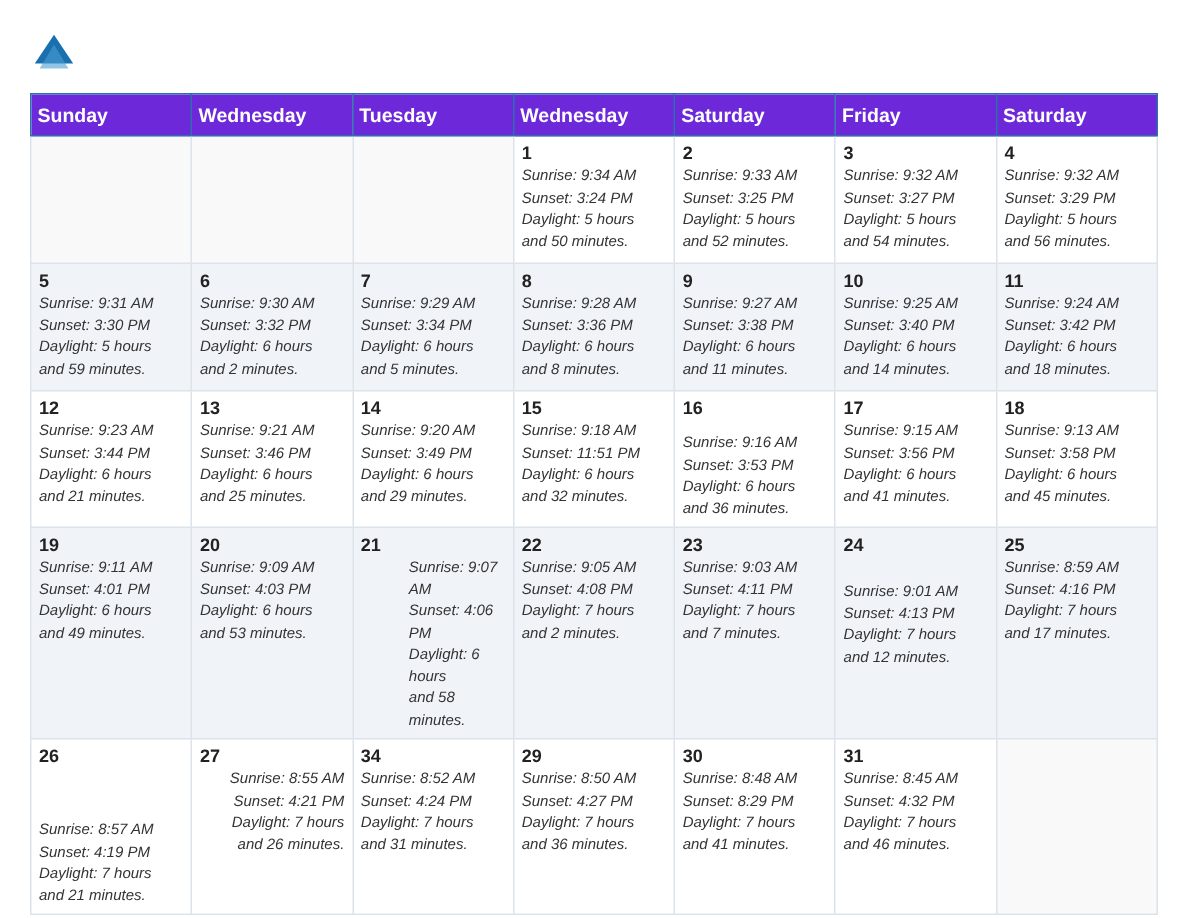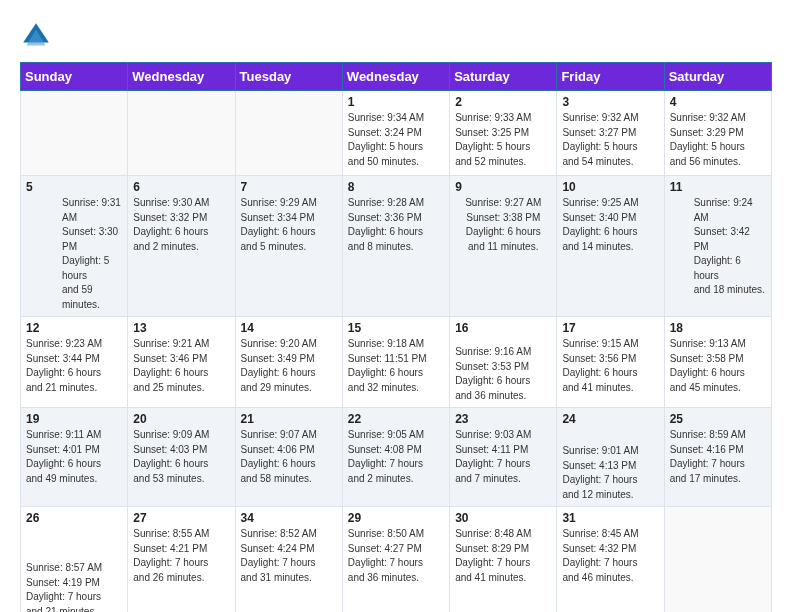--- a/index.html
+++ b/index.html
@@ -76,20 +76,21 @@
     .day-number {
       font-weight: bold;
       font-size: 12px;
       display: block;
       margin-bottom: 2px;
     }
     .day-info {
       font-size: 10px;
       color: #333;
       line-height: 1.45;
+      font-style: italic;
     }
     .empty { background: #f9f9f9; }
   </style>
 </head>
 <body>
 
 <div class="header">
   <div class="logo">
     <svg class="logo-icon" viewBox="0 0 40 40">
       <polygon points="20,4 36,28 4,28" fill="#1a6faf"></polygon>
@@ -148,21 +149,21 @@
           <span class="day-number">4</span>
           <div class="day-info" style="white-space: pre-line;">Sunrise: 9:32 AM
 Sunset: 3:29 PM
 Daylight: 5 hours
 and 56 minutes.</div>
         </td>
       </tr>
       <tr>
         <td>
           <span class="day-number">5</span>
-          <div class="day-info" style="white-space: pre-line; margin-left: 36px;">Sunrise: 9:31 AM
+          <div class="day-info" style="white-space: pre-line;">Sunrise: 9:31 AM
 Sunset: 3:30 PM
 Daylight: 5 hours
 and 59 minutes.</div>
         </td>
         <td>
           <span class="day-number">6</span>
           <div class="day-info" style="white-space: pre-line;">Sunrise: 9:30 AM
 Sunset: 3:32 PM
 Daylight: 6 hours
 and 2 minutes.</div>
@@ -176,35 +177,35 @@
         </td>
         <td>
           <span class="day-number">8</span>
           <div class="day-info" style="white-space: pre-line;">Sunrise: 9:28 AM
 Sunset: 3:36 PM
 Daylight: 6 hours
 and 8 minutes.</div>
         </td>
         <td>
           <span class="day-number">9</span>
-          <div class="day-info" style="white-space: pre-line; text-align: center;">Sunrise: 9:27 AM
+          <div class="day-info" style="white-space: pre-line;">Sunrise: 9:27 AM
 Sunset: 3:38 PM
 Daylight: 6 hours
 and 11 minutes.</div>
         </td>
         <td>
           <span class="day-number">10</span>
           <div class="day-info" style="white-space: pre-line;">Sunrise: 9:25 AM
 Sunset: 3:40 PM
 Daylight: 6 hours
 and 14 minutes.</div>
         </td>
         <td>
           <span class="day-number">11</span>
-          <div class="day-info" style="white-space: pre-line; margin-left: 24px;">Sunrise: 9:24 AM
+          <div class="day-info" style="white-space: pre-line;">Sunrise: 9:24 AM
 Sunset: 3:42 PM
 Daylight: 6 hours
 and 18 minutes.</div>
         </td>
       </tr>
       <tr>
         <td>
           <span class="day-number">12</span>
           <div class="day-info" style="white-space: pre-line;">Sunrise: 9:23 AM
 Sunset: 3:44 PM
@@ -264,21 +265,21 @@
         </td>
         <td>
           <span class="day-number">20</span>
           <div class="day-info" style="white-space: pre-line;">Sunrise: 9:09 AM
 Sunset: 4:03 PM
 Daylight: 6 hours
 and 53 minutes.</div>
         </td>
         <td>
           <span class="day-number">21</span>
-          <div class="day-info" style="white-space: pre-line;">Sunrise: 9:07 AM
+          <div class="day-info" style="white-space: pre-line; margin-left: 32px;">Sunrise: 9:07 AM
 Sunset: 4:06 PM
 Daylight: 6 hours
 and 58 minutes.</div>
         </td>
         <td>
           <span class="day-number">22</span>
           <div class="day-info" style="white-space: pre-line;">Sunrise: 9:05 AM
 Sunset: 4:08 PM
 Daylight: 7 hours
 and 2 minutes.</div>
@@ -308,21 +309,21 @@
       <tr>
         <td>
           <span class="day-number">26</span>
           <div class="day-info" style="white-space: pre-line; margin-top: 36px;">Sunrise: 8:57 AM
 Sunset: 4:19 PM
 Daylight: 7 hours
 and 21 minutes.</div>
         </td>
         <td>
           <span class="day-number">27</span>
-          <div class="day-info" style="white-space: pre-line;">Sunrise: 8:55 AM
+          <div class="day-info" style="white-space: pre-line; text-align: right;">Sunrise: 8:55 AM
 Sunset: 4:21 PM
 Daylight: 7 hours
 and 26 minutes.</div>
         </td>
         <td>
           <span class="day-number">34</span>
           <div class="day-info" style="white-space: pre-line;">Sunrise: 8:52 AM
 Sunset: 4:24 PM
 Daylight: 7 hours
 and 31 minutes.</div>

